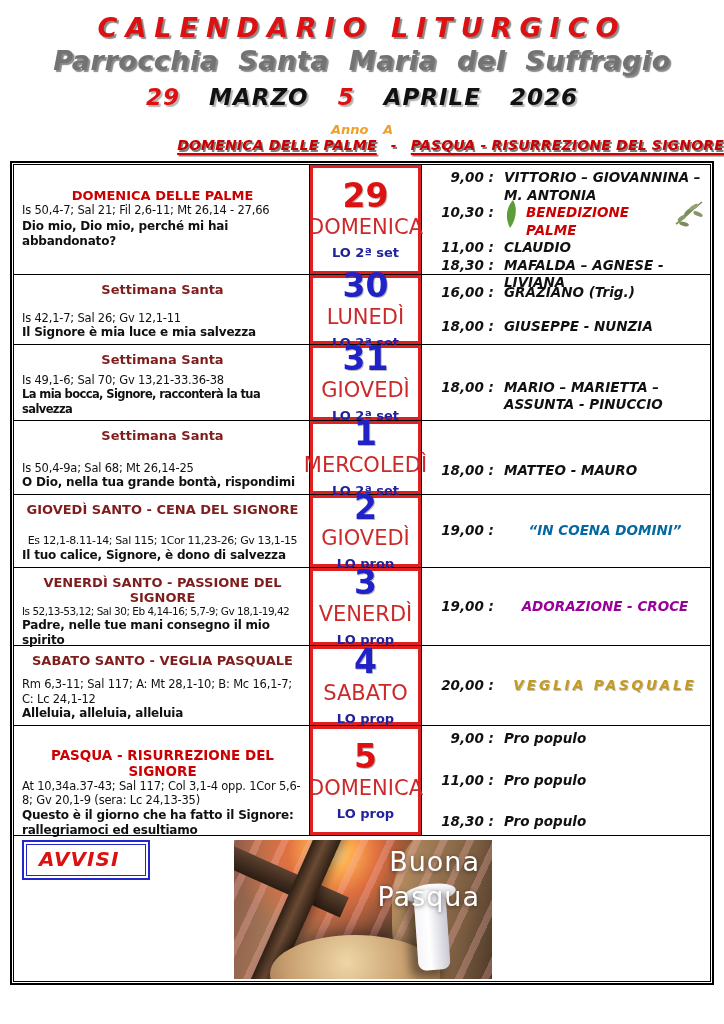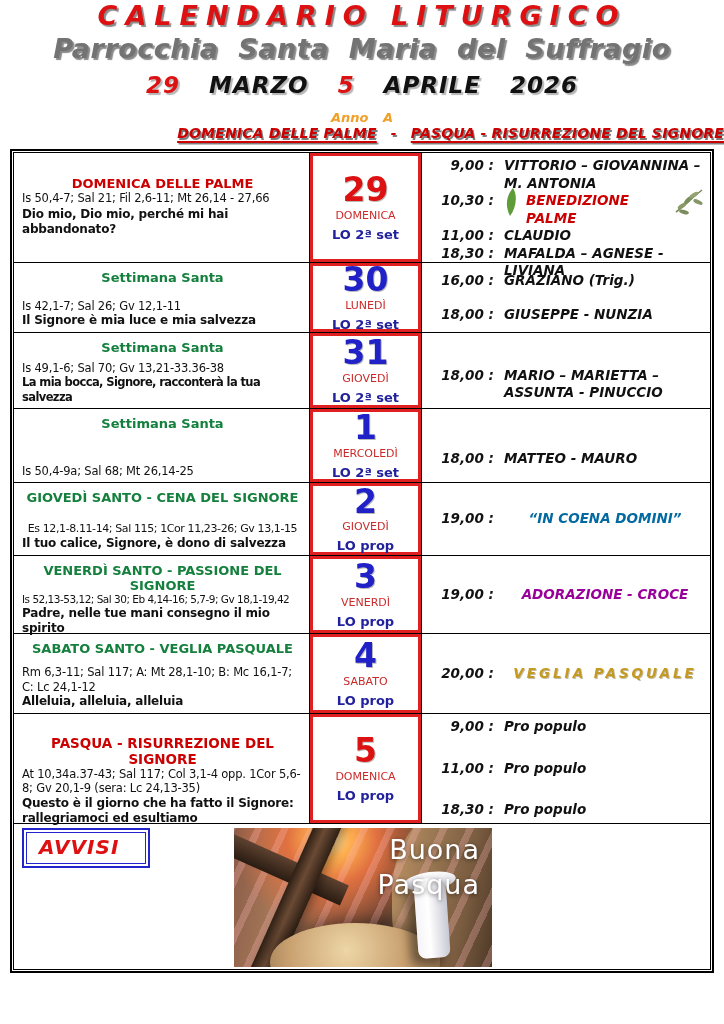--- a/index.html
+++ b/index.html
@@ -3,21 +3,21 @@
 <meta charset="utf-8">
 <style>
   * { margin:0; padding:0; box-sizing:border-box; }
   html,body { background:#fff; }
   body {
     width:724px; height:1024px;
     font-family:"DejaVu Sans", sans-serif;
     overflow:hidden;
   }
   
-  .hdr { text-align:center; padding-top:0;border-radius:32px; }
+  .hdr { text-align:center; padding-top:12px;border-radius:32px; }
   .title {
     font-size:27px; font-weight:bold; font-style:italic;
     color:#dd1111; letter-spacing:8px;
     text-shadow:2px 2px 1px rgba(60,60,60,.6);
   }
   .subtitle {
     font-size:27px; font-weight:bold; font-style:italic;
     color:#737373; word-spacing:10px; letter-spacing:.5px;
     text-shadow:2px 2px 1px rgba(40,40,40,.55);
     margin-top:2px;
@@ -47,40 +47,40 @@
   .row { display:flex; }
   .row + .row { border-top:1px solid #000; }
   .r0{height:109px}.r1{height:70px}.r2{height:76px}.r3{height:74px}
   .r4{height:73px}.r5{height:78px}.r6{height:80px}.r7{height:110px}
   .r8{height:146px; position:relative;}
   .cell { height:100%; }
   .cell.left { width:296px; border-right:1px solid #000; display:flex; flex-direction:column; padding:5px 6px 4px 8px; }
   .cell.mid  { width:112px; border-right:1px solid #000; }
   .cell.right{ flex:1; display:flex; flex-direction:column; padding:4px 4px 4px 10px; }
   
-  .feast { text-align:center; font-weight:bold; font-size:13px; color:#15803d; margin-bottom:auto; padding-top:2px; }
+  .feast { text-align:center; font-weight:bold; font-size:13px; color:#7f1d1d; margin-bottom:auto; padding-top:2px; }
   .feast.red { color:#cc0000; }
   .r0 .feast { padding-top:18px; }
   .r7 .feast { padding-top:16px; font-size:13.5px; }
   .readings { font-size:11.5px; letter-spacing:-0.2px; color:#111; line-height:1.25; }
   .readings.cond  { font-size:11px; letter-spacing:-0.4px;text-align:center; }
   .readings.cond2 { font-size:10.5px; letter-spacing:-0.5px; }
   .response { font-size:12px; font-weight:bold; letter-spacing:-0.2px; color:#111; line-height:1.25; }
   .response.cond { font-size:11.5px; letter-spacing:-0.6px; }
   .r0 .readings, .r0 .response { padding-bottom:2px; }
   .r0 .pushdown { height:24px; }
   
   .midbox {
     width:100%; height:100%; border:3px solid #e02020; background:#fff;
     display:flex; flex-direction:column; align-items:center; justify-content:center;
   }
   .dnum { font-size:33px; font-weight:bold; color:#2121c8; line-height:1.05;
           text-shadow:1px 1px 0 rgba(80,80,80,.4); }
   .dnum.red { color:#dd1111; }
-  .dname { font-size:11px; color:#cc2a2a; line-height:1.2; margin-top:1px; }
+  .dname { font-size:21px; color:#cc2a2a; line-height:1.2; margin-top:1px; }
   .dlo { font-size:13px; font-weight:bold; color:#22229e; margin-top:5px; }
   
   .mass { display:flex; align-items:flex-start; font-style:italic; font-weight:bold;
           font-size:13.5px; color:#111; line-height:1.3; }
   .mass .mtime { min-width:62px; text-align:right; margin-right:10px; white-space:nowrap; }
   .mass .mname { flex:1; }
   .mname.red { color:#cc0000; flex:initial; margin:0 6px; }
   .mname.purple { color:#990099; text-align:center; }
   .mname.gold { color:#c49a22; letter-spacing:3px; text-align:center; text-shadow:1px 1px 0 rgba(90,70,0,.35); }
   .mname.redq { color:#0369a1; text-align:center; }
@@ -232,20 +232,21 @@
         <span class="mtime">18,00 :</span>
         <span class="mname">MARIO – MARIETTA – ASSUNTA - PINUCCIO</span>
       </div>
     </div>
   </div>
 
   <div class="row r3">
     <div class="cell left">
       <div class="feast">Settimana Santa</div>
       <div class="readings">Is 50,4-9a; Sal 68; Mt 26,14-25</div>
+      <div class="response">O Dio, nella tua grande bontà, rispondimi</div>
     </div>
     <div class="cell mid">
       <div class="midbox">
         <div class="dnum">1</div>
         <div class="dname">MERCOLEDÌ</div>
         <div class="dlo">LO 2ª set</div>
       </div>
     </div>
     <div class="cell right j-end2">
       <div class="mass">

